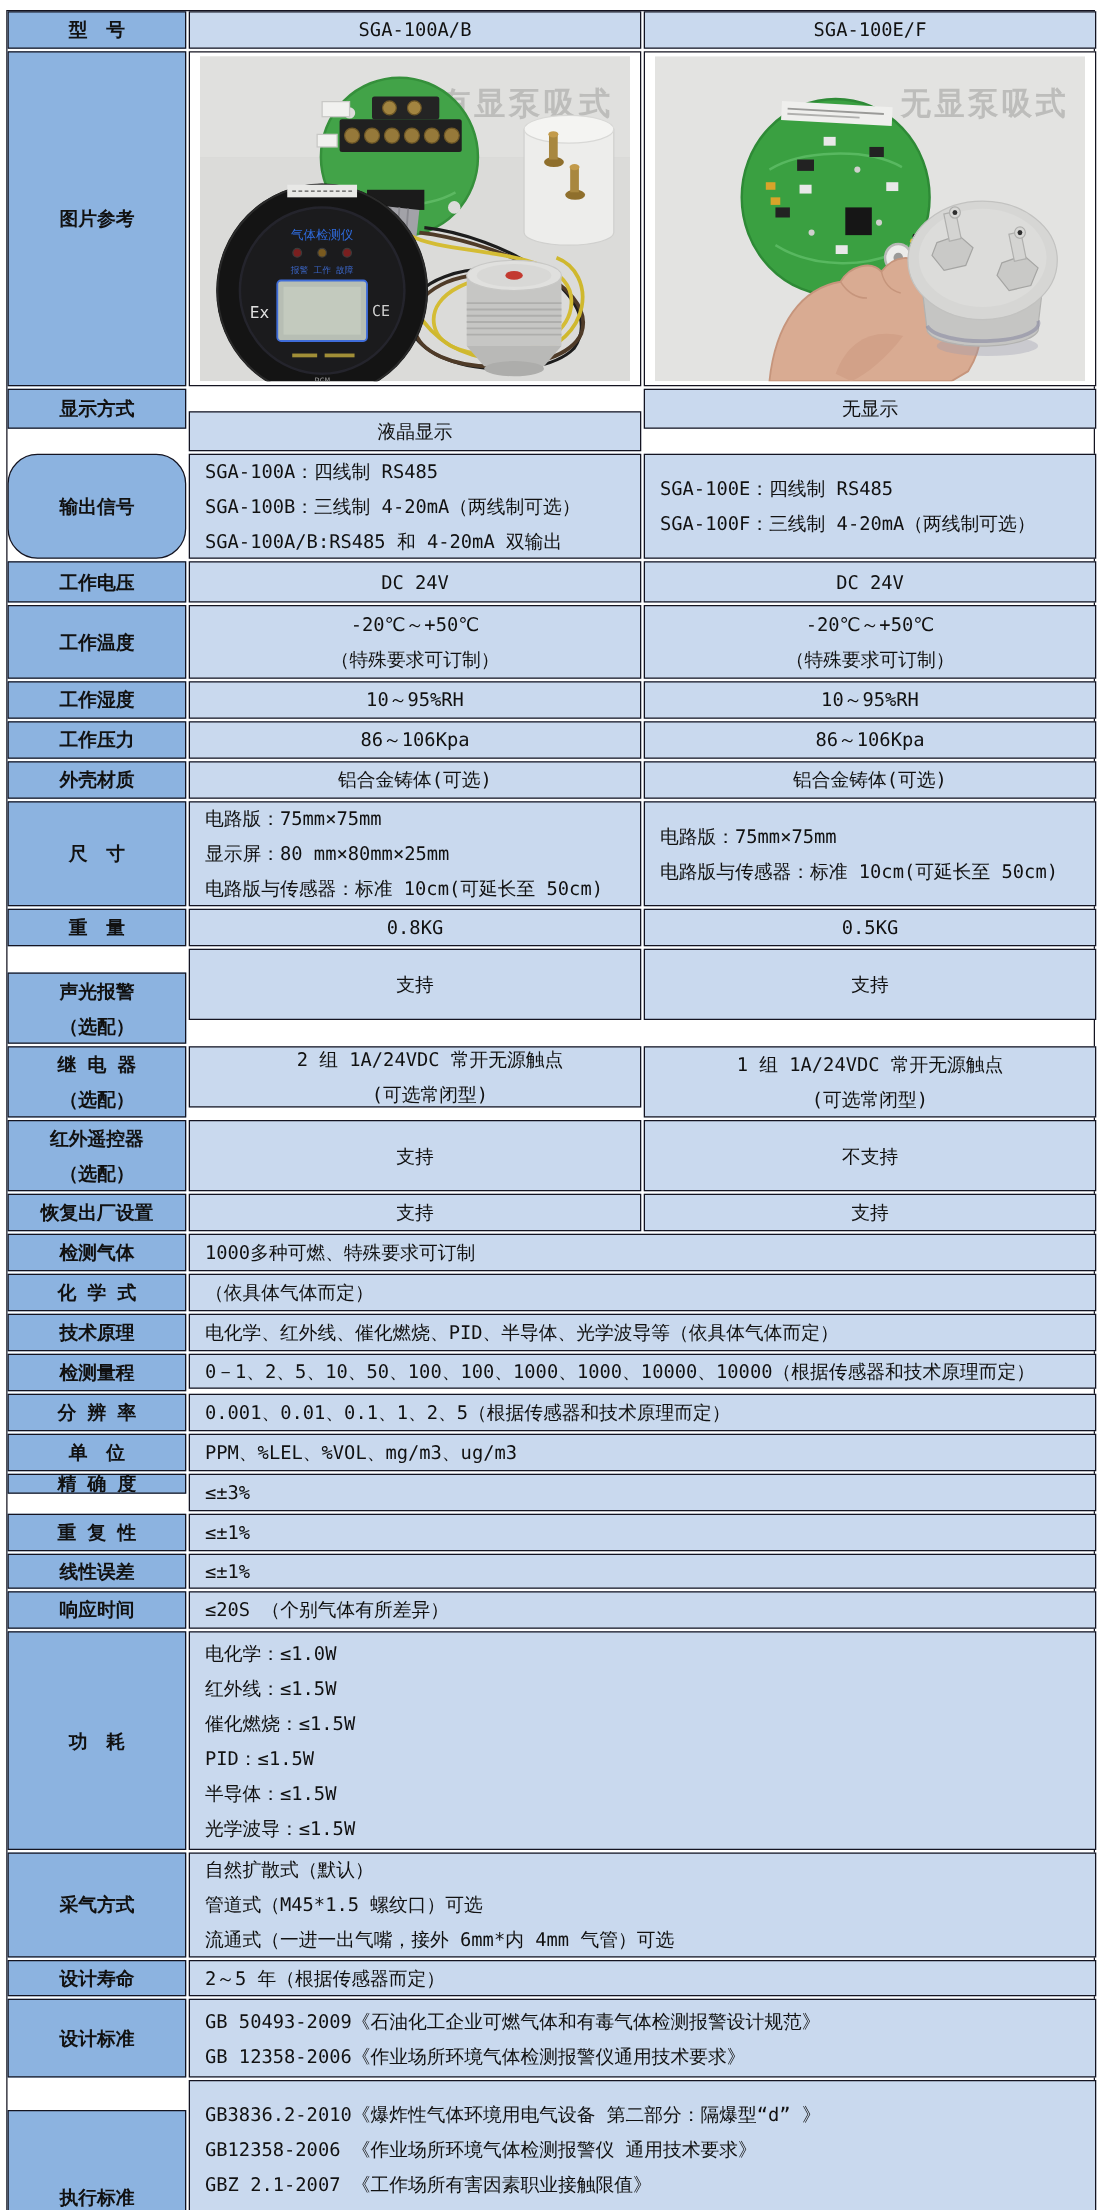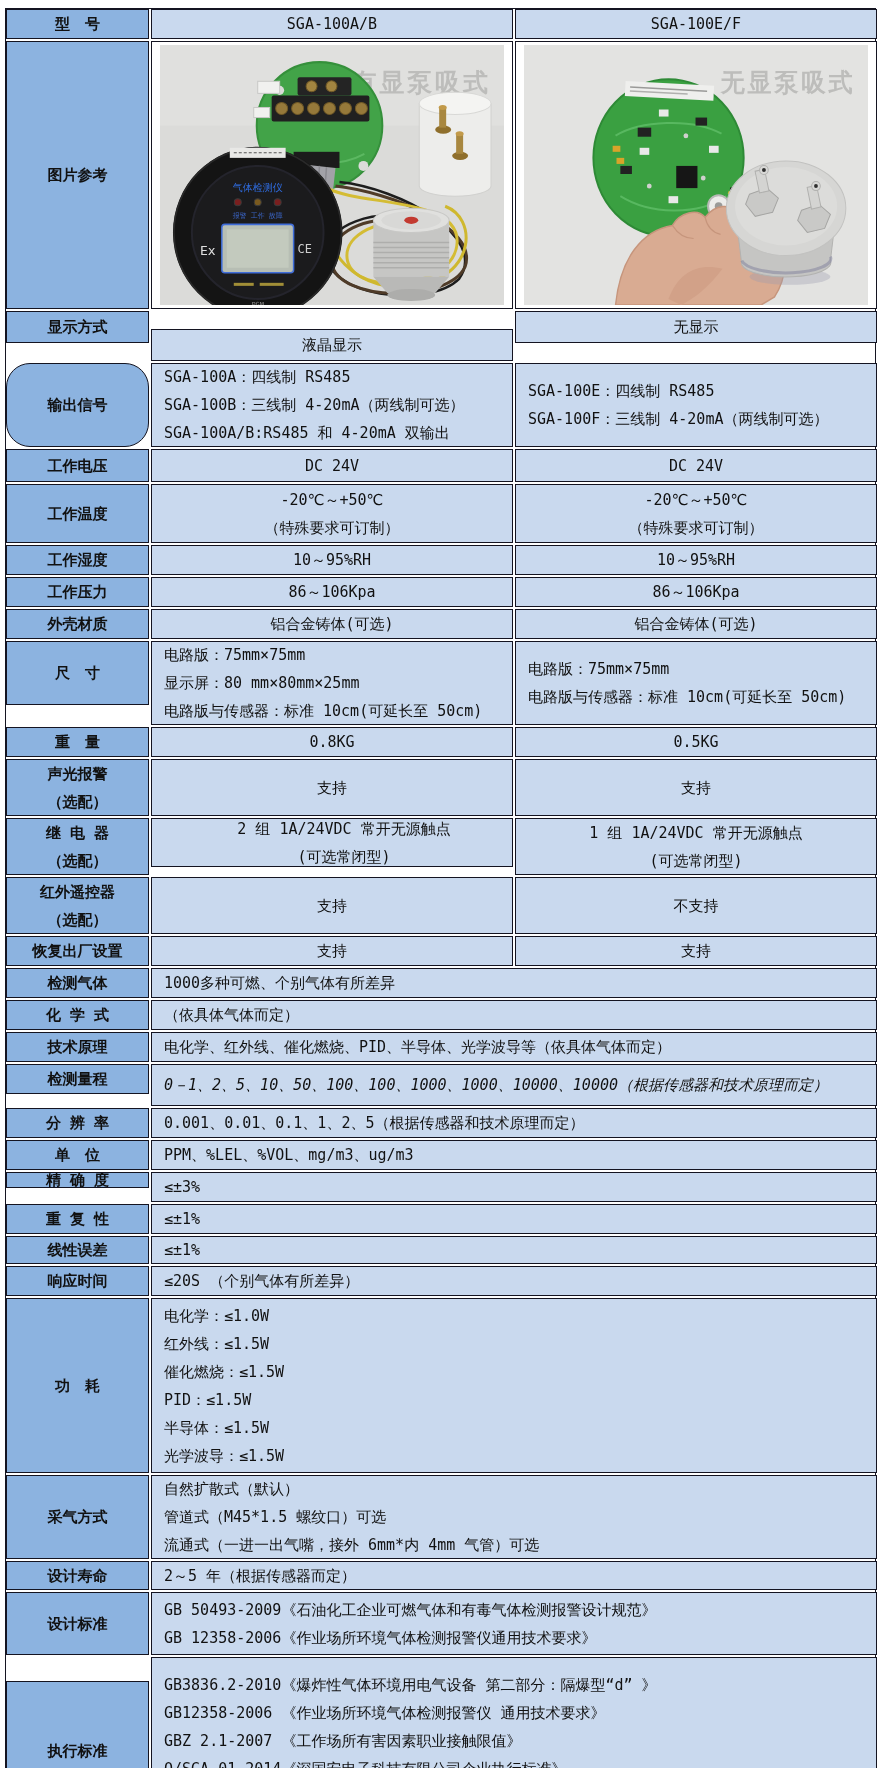--- a/index.html
+++ b/index.html
@@ -256,42 +256,42 @@
     </div>
     <div class="cell label-cell" style="height: 30px;">
       <div class="line">外壳材质</div>
     </div>
     <div class="cell value-cell center" style="height: 30px;">
       <div class="line">铝合金铸体(可选)</div>
     </div>
     <div class="cell value-cell center" style="height: 30px;">
       <div class="line">铝合金铸体(可选)</div>
     </div>
-    <div class="cell label-cell" style="height: 64px;">
+    <div class="cell label-cell" style="height: 84px;">
       <div class="line">尺　寸</div>
     </div>
     <div class="cell value-cell left" style="height: 84px;">
       <div class="line">电路版：75mm×75mm</div>
       <div class="line">显示屏：80 mm×80mm×25mm</div>
       <div class="line">电路版与传感器：标准 10cm(可延长至 50cm)</div>
     </div>
     <div class="cell value-cell left" style="height: 84px;">
       <div class="line">电路版：75mm×75mm</div>
       <div class="line">电路版与传感器：标准 10cm(可延长至 50cm)</div>
     </div>
     <div class="cell label-cell" style="height: 30px;">
       <div class="line">重　量</div>
     </div>
     <div class="cell value-cell center" style="height: 30px;">
       <div class="line">0.8KG</div>
     </div>
     <div class="cell value-cell center" style="height: 30px;">
       <div class="line">0.5KG</div>
     </div>
-    <div class="cell label-cell" style="height: 57px;">
+    <div class="cell label-cell" style="height: 57px; margin-top: 19px;">
       <div class="line">声光报警</div>
       <div class="line">（选配）</div>
     </div>
     <div class="cell value-cell center" style="height: 57px;">
       <div class="line">支持</div>
     </div>
     <div class="cell value-cell center" style="height: 57px;">
       <div class="line">支持</div>
     </div>
     <div class="cell label-cell" style="height: 57px;">
@@ -322,38 +322,38 @@
     <div class="cell value-cell center" style="height: 30px;">
       <div class="line">支持</div>
     </div>
     <div class="cell value-cell center" style="height: 30px;">
       <div class="line">支持</div>
     </div>
     <div class="cell label-cell" style="height: 30px;">
       <div class="line">检测气体</div>
     </div>
     <div class="cell value-cell left" style="height: 30px; grid-column: 2 / span 2;">
-      <div class="line">1000多种可燃、个别气体有所差异</div>
+      <div class="line">1000多种可燃、特殊要求可订制</div>
     </div>
     <div class="cell label-cell" style="height: 30px;">
       <div class="line">化 学 式</div>
     </div>
     <div class="cell value-cell left" style="height: 30px; grid-column: 2 / span 2;">
       <div class="line">（依具体气体而定）</div>
     </div>
     <div class="cell label-cell" style="height: 30px;">
       <div class="line">技术原理</div>
     </div>
     <div class="cell value-cell left" style="height: 30px; grid-column: 2 / span 2;">
       <div class="line">电化学、红外线、催化燃烧、PID、半导体、光学波导等（依具体气体而定）</div>
     </div>
     <div class="cell label-cell" style="height: 30px;">
       <div class="line">检测量程</div>
     </div>
-    <div class="cell value-cell left" style="height: 42px; grid-column: 2 / span 2; font-style: italic;">
+    <div class="cell value-cell left" style="height: 28px; grid-column: 2 / span 2;">
       <div class="line">0－1、2、5、10、50、100、100、1000、1000、10000、10000（根据传感器和技术原理而定）</div>
     </div>
     <div class="cell label-cell" style="height: 30px;">
       <div class="line">分 辨 率</div>
     </div>
     <div class="cell value-cell left" style="height: 30px; grid-column: 2 / span 2;">
       <div class="line">0.001、0.01、0.1、1、2、5（根据传感器和技术原理而定）</div>
     </div>
     <div class="cell label-cell" style="height: 30px; text-align: center;">
       <div class="line">单　位</div>

